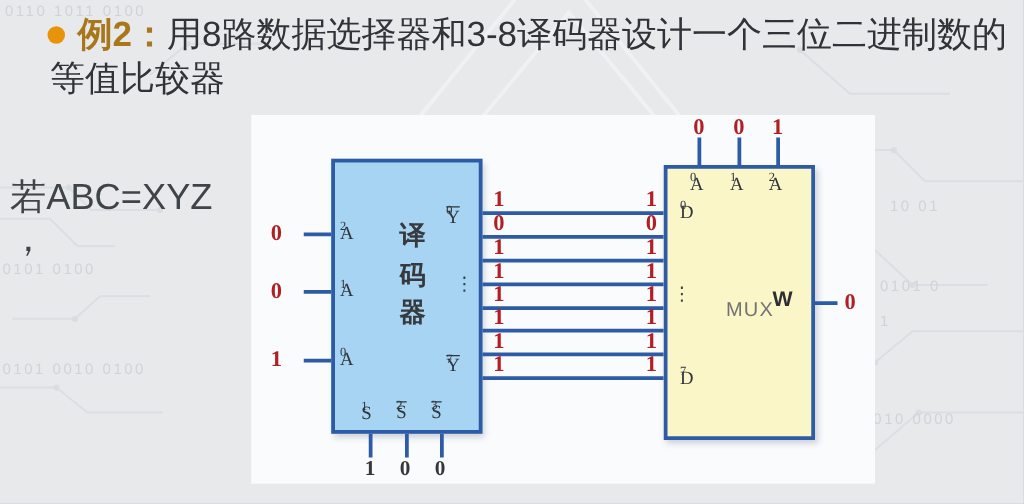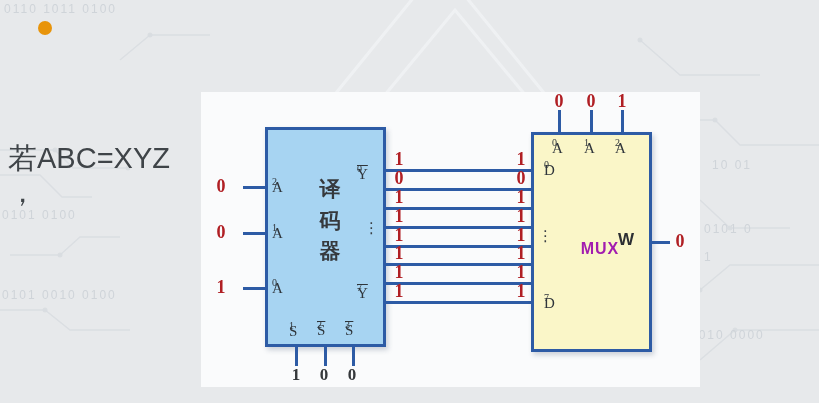--- a/index.html
+++ b/index.html
@@ -54,21 +54,21 @@
     font-size:15px; line-height:20px; color:#2f353b; white-space:nowrap;
   }
   .plabel sub{ font-size:10px; line-height:1; }
   .ol{ text-decoration:overline; }
   .cjk{ font-size:21px; line-height:26px; font-weight:bold; color:#36393d; width:26px; text-align:center;}
   .dots{ font-size:15px; line-height:18px; color:#3a3f44; }
   .dval{
     font-family:"Liberation Serif","DejaVu Serif",serif; font-weight:bold;
     font-size:17px; line-height:22px; color:#35383b; width:18px; text-align:center;
   }
-  .muxname{ font-size:16px; font-weight:bold; letter-spacing:1px; color:#a21caf; width:54px; text-align:center; line-height:20px;}
+  .muxname{ font-size:16px; font-weight:normal; letter-spacing:1px; color:#737373; width:54px; text-align:center; line-height:20px;}
   .wlab{ font-size:17px; font-weight:bold; color:#2c2f33; line-height:20px;}
 </style>
 </head>
 <body>
 
 <div class="slide">
 
   <svg class="bg-svg" width="819" height="403" viewBox="0 0 819 403">
     <g fill="none" stroke="#f2f4f6" stroke-width="3" opacity="0.8">
       <path d="M310 125 L440 -35 L570 125 Z"></path>
@@ -102,20 +102,23 @@
 
   <span class="bin" style="left:4px;top:2px">0110 1011 0100</span>
   <span class="bin" style="left:2px;top:208px">0101 0100</span>
   <span class="bin" style="left:2px;top:288px">0101 0010 0100</span>
   <span class="bin" style="left:712px;top:158px">10 01</span>
   <span class="bin" style="left:704px;top:222px">0101 0</span>
   <span class="bin" style="left:704px;top:250px">1</span>
   <span class="bin" style="left:690px;top:328px">0010 0000</span>
 
   <div class="bullet"></div>
+  <div class="title">
+    <span class="pfx">例2：</span><span>用8路数据选择器和3-8译码器设计一个三位二进制数的等值比较器</span>
+  </div>
 
   <div class="note">
     <div>若ABC=XYZ</div>
     <div>，</div>
   </div>
 
   <div class="panel">
 
     <div class="chipbox decoder"></div>
     <span class="cjk" style="left:116px;top:84px">译</span>

